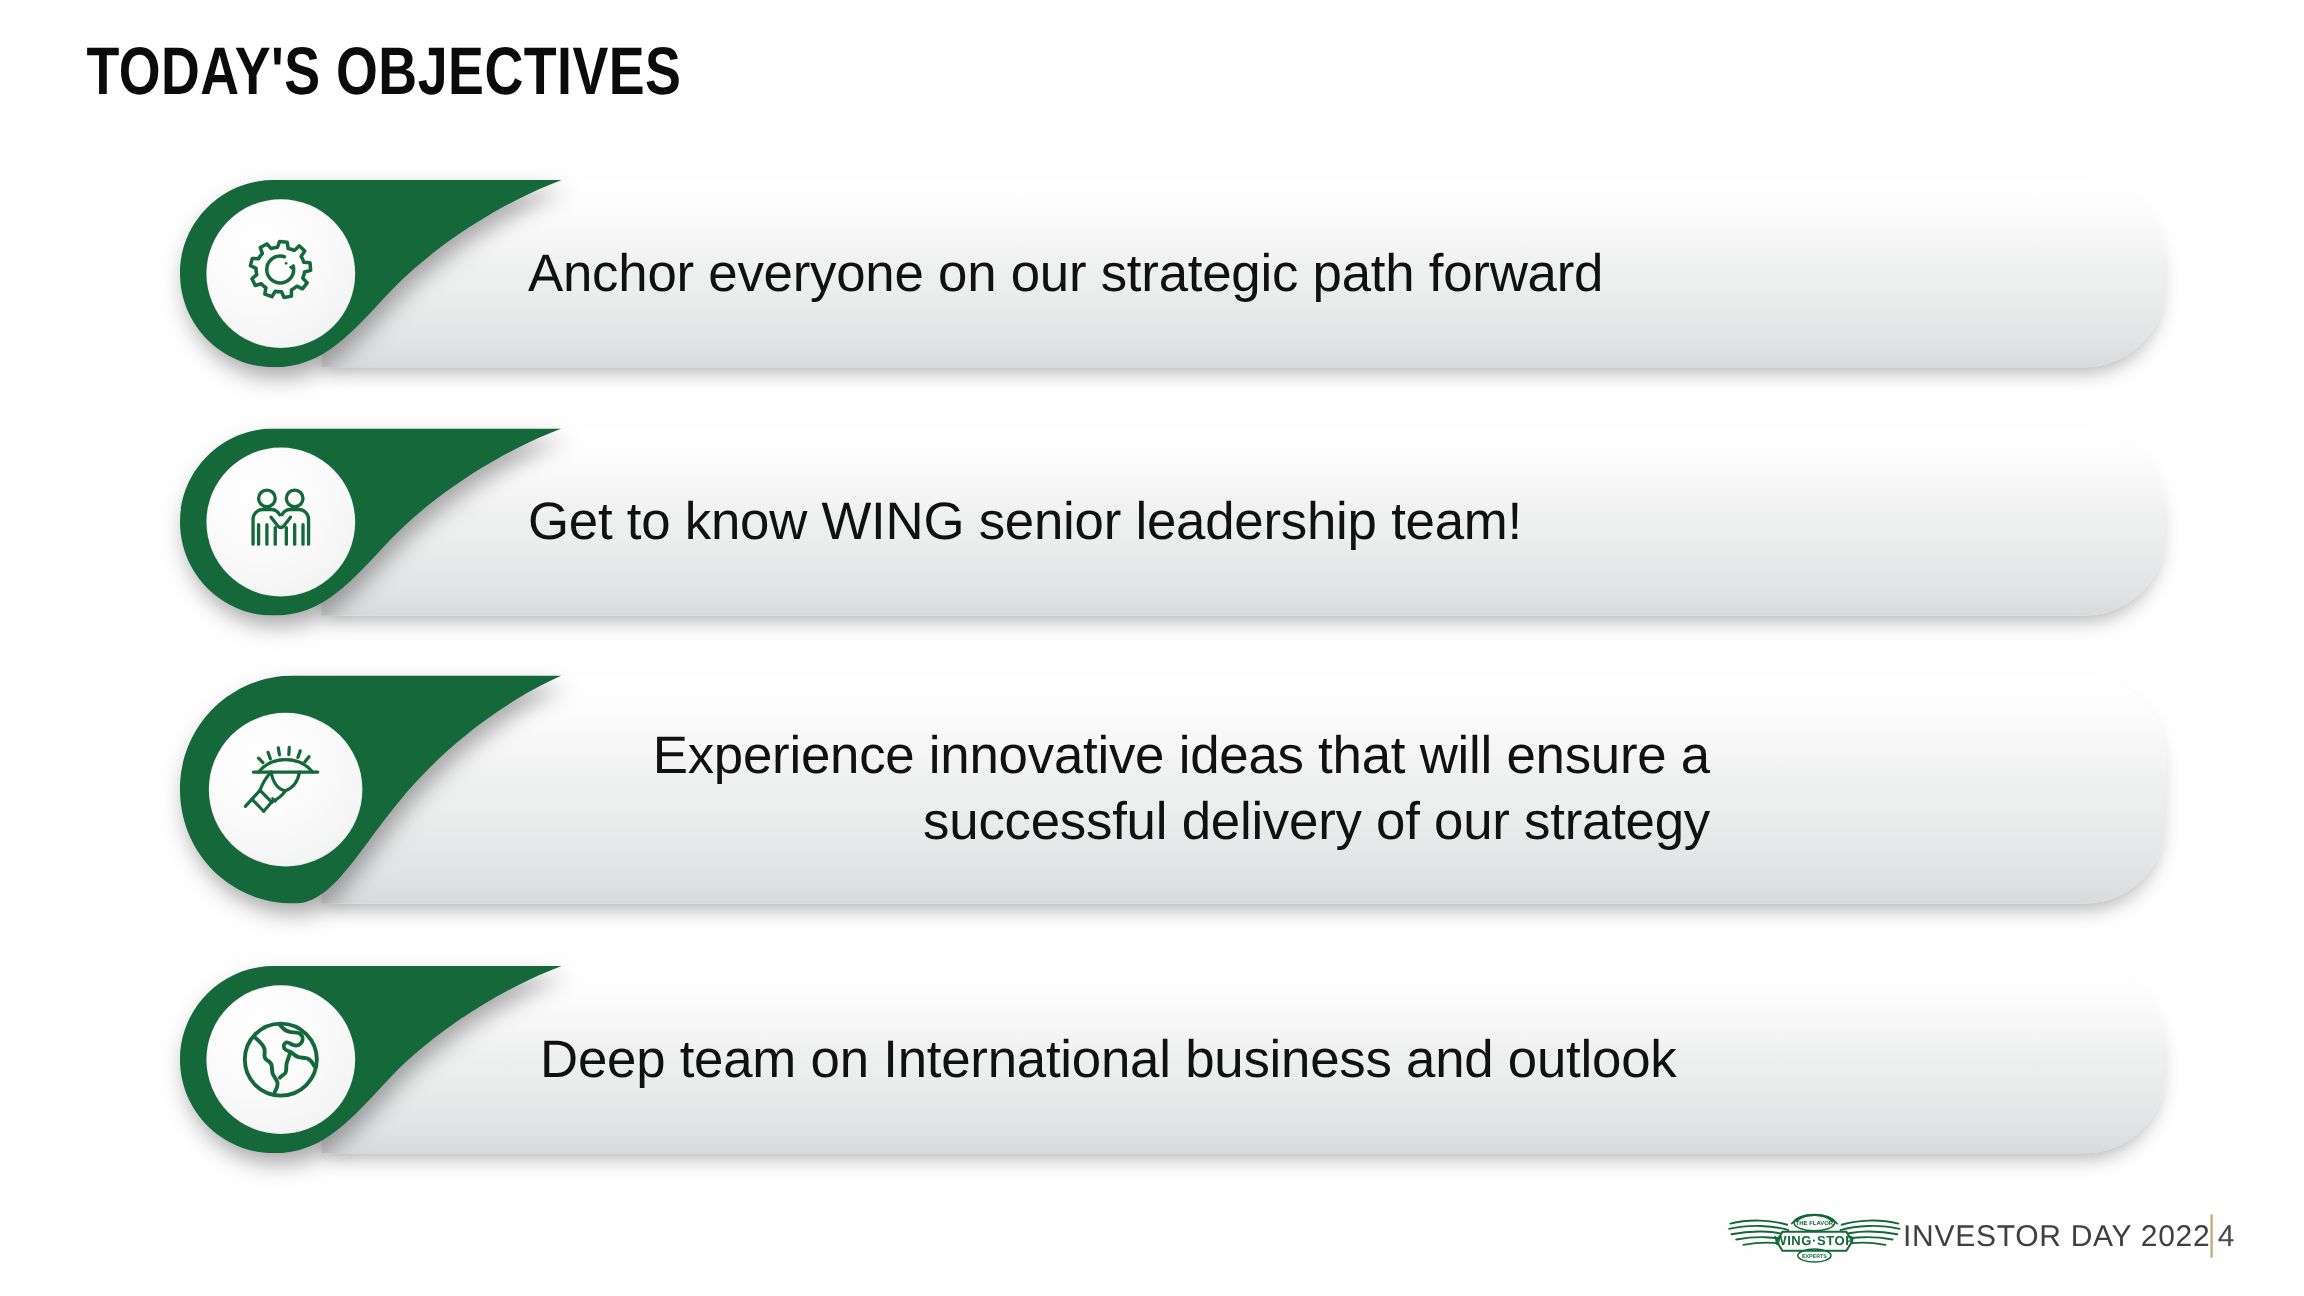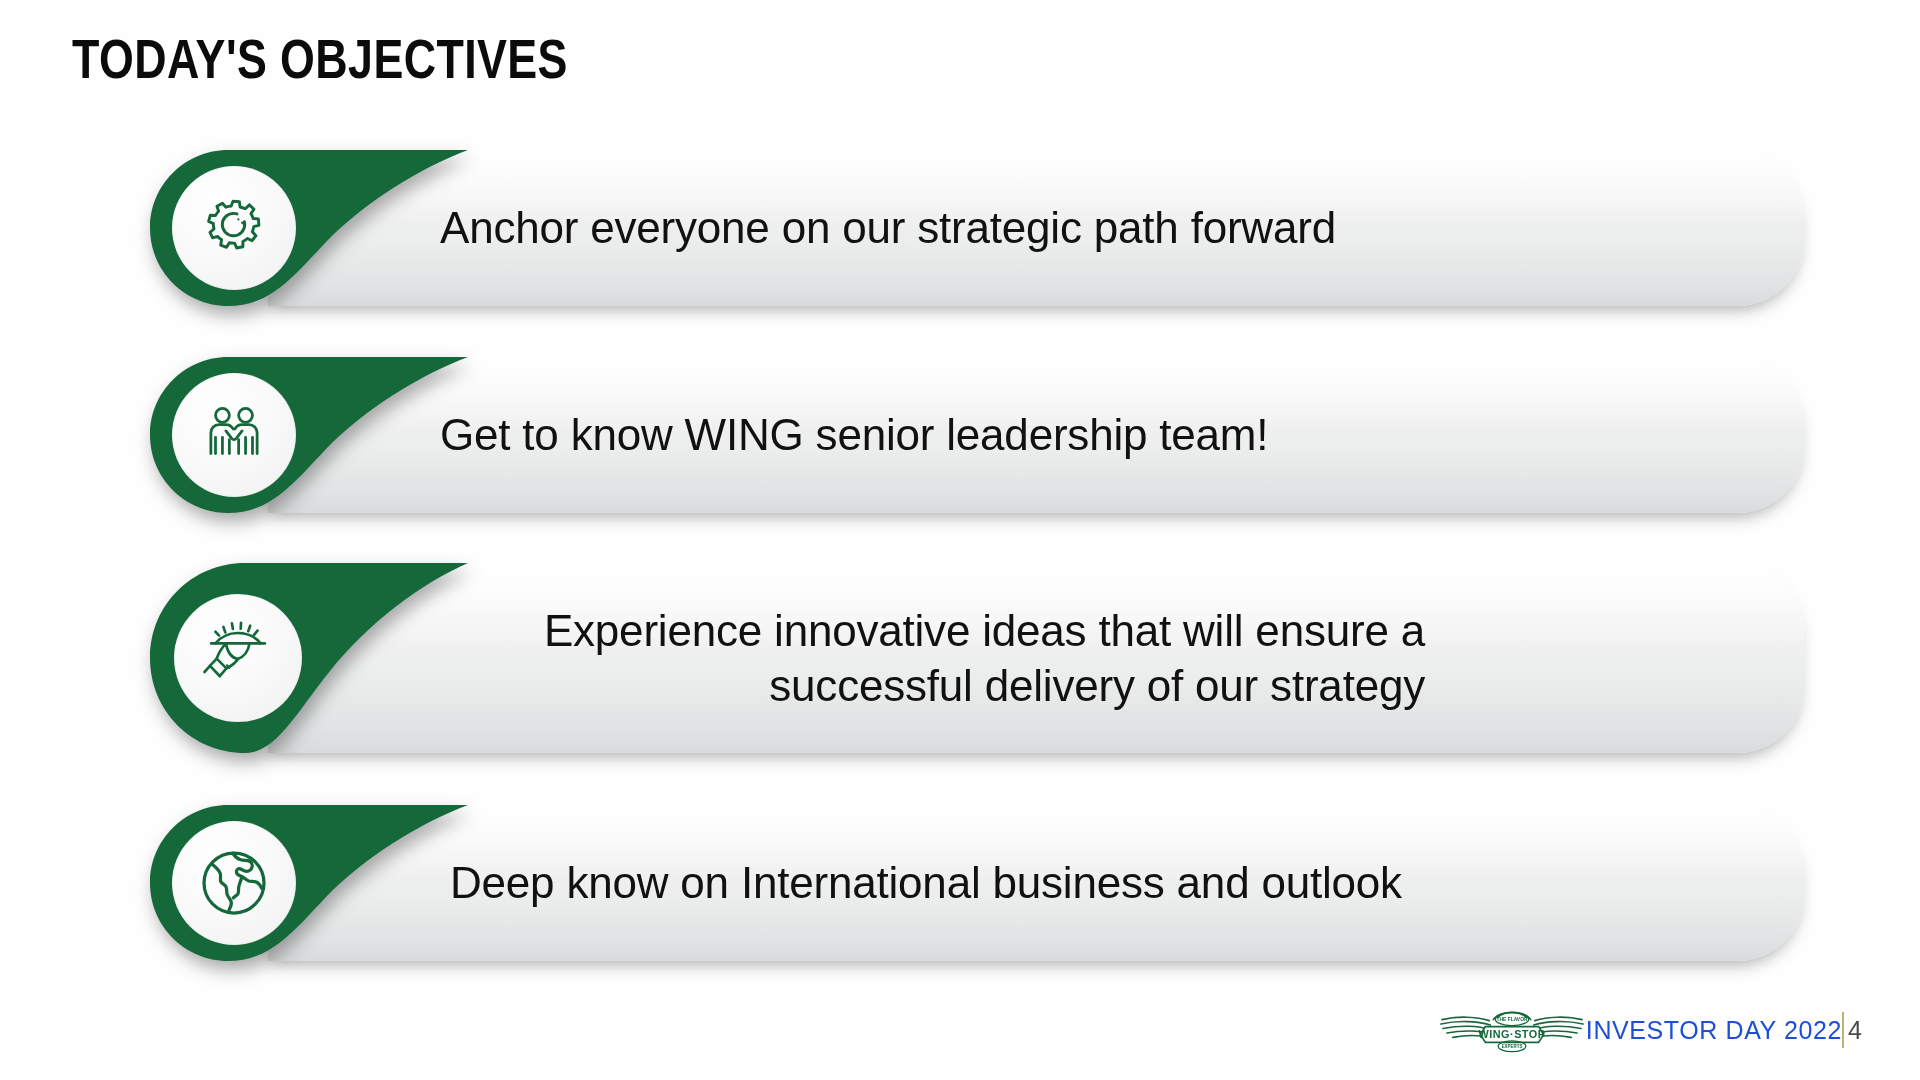--- a/index.html
+++ b/index.html
@@ -95,21 +95,21 @@
     position:absolute;
     right:54px;
     bottom:22px;
     display:flex;align-items:center;gap:0;
   }
   .ws-logo{width:148px;height:56px;display:block;}
   .footer-label{
     font-family:"Liberation Sans","DejaVu Sans",sans-serif;
     font-size:25px;
     letter-spacing:0.6px;
-    color:#1d4ed8;
+    color:#404040;
     white-space:nowrap;
   }
   .footer-div{
     width:2px;height:36px;background:#b9a96a;opacity:.9;
   }
   .footer-page{
     font-family:"Liberation Sans","DejaVu Sans",sans-serif;
     font-size:25px;color:#4a4a4a;min-width:22px;text-align:center;
   }
 </style>
@@ -225,21 +225,21 @@
                    C27.4 43.6 29.4 45 29.8 47.4 C30.1 49.4 29.2 51.6 28 53.6"></path>
           <path d="M31 8.2 C32.6 10.6 34.6 12.6 37.4 13.4 C40 14.2 42.6 13.4 44.6 14.6
                    C46.6 15.8 47 18.4 46 20.4 C45 22.4 42.6 23 40.6 22.4
                    C38.6 21.8 37.2 20.2 35.6 20.6 C34.2 21 33.6 22.8 34.2 24.2
                    C34.9 25.8 36.8 26.2 38.4 27 C40.4 28 42 29.8 43.8 30.4
                    C45.8 31 48.2 30.4 50.2 31.4 C52 32.3 53.2 34.2 54.2 36.2"></path>
           <path d="M38.4 27 C37.6 29.8 36.4 32.4 35.8 35 C35.4 37 36 39 35.2 40.6
                    C34.4 42.2 32.4 42.6 31.4 44"></path>
         </svg>
       </div>
-      <div class="card-text indent">Deep know on International business and outlook</div>
+      <div class="card-text indent">Deep team on International business and outlook</div>
     </div>
 
   </div>
 
   <div class="footer">
     <svg class="ws-logo" viewBox="0 0 300 110">
       <g fill="none" stroke="#14683A" stroke-width="3.2" stroke-linecap="round">
 
         <path d="M8 34 C40 26 78 28 104 36"></path>
         <path d="M6 43 C40 35 80 37 106 45"></path>

